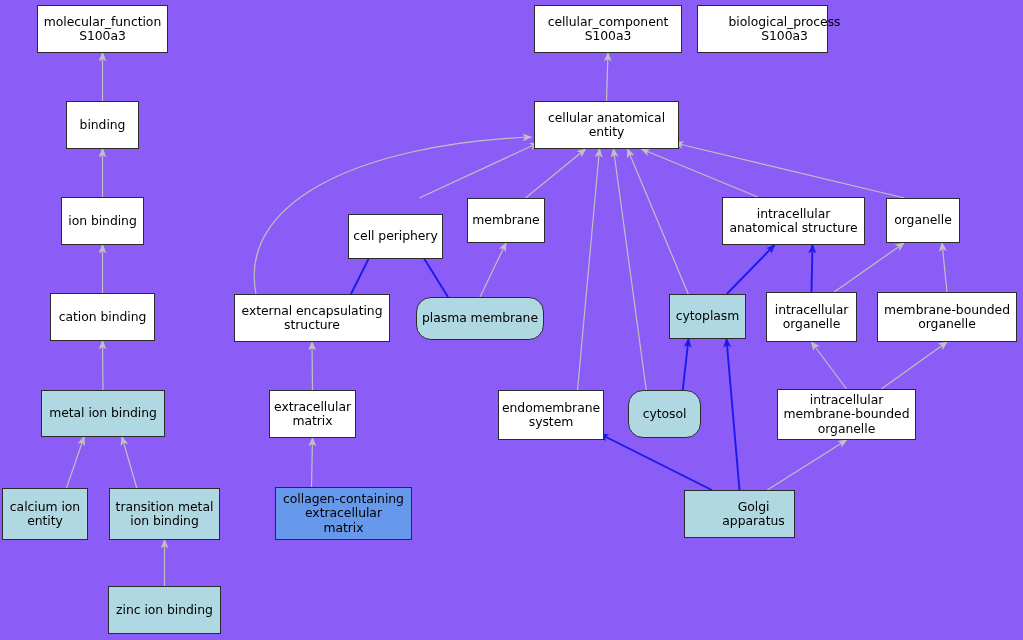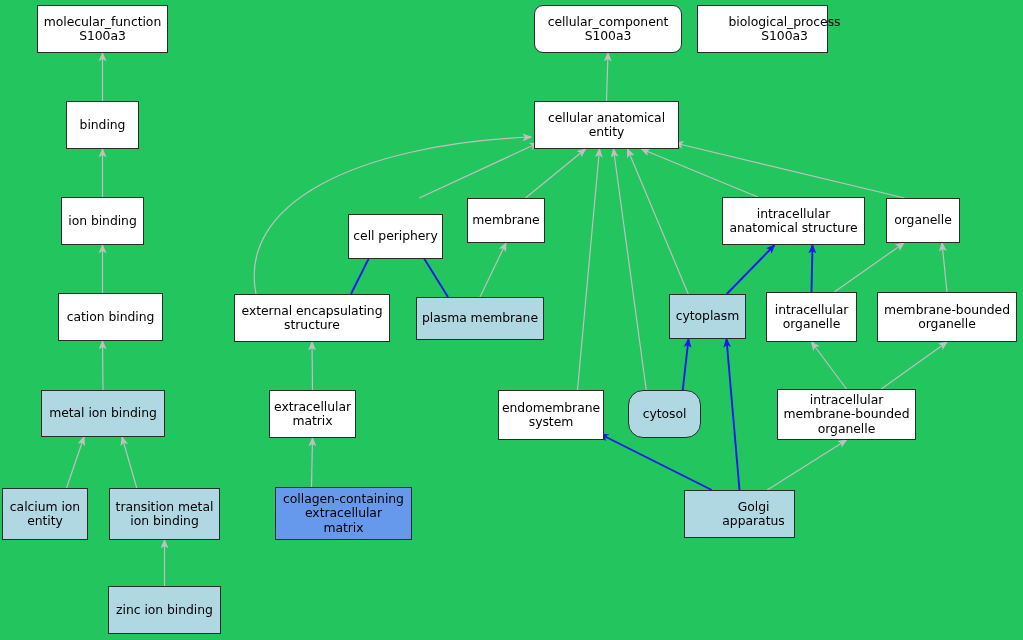--- a/index.html
+++ b/index.html
@@ -5,21 +5,21 @@
 <style>
   html, body {
     margin: 0;
     padding: 0;
     background: #ffffff;
   }
   #canvas {
     position: relative;
     width: 1023px;
     height: 640px;
-    background: #22c55e;
+    background: #8b5cf6;
     font-family: "DejaVu Sans", "Liberation Sans", sans-serif;
     overflow: hidden;
   }
   #edges {
     position: absolute;
     left: 0;
     top: 0;
     width: 1023px;
     height: 640px;
     pointer-events: none;
@@ -88,41 +88,41 @@
         <path d="M 881.25 389 L 947 342" fill="none" stroke="#c0c0c0" stroke-width="1.2" marker-end="url(#ah-gray)"></path>
         <path d="M 711.75 490 L 600 434" fill="none" stroke="#1a1aee" stroke-width="1.9" marker-end="url(#ah-blue)"></path>
         <path d="M 767.25 490 L 846.5 440" fill="none" stroke="#c0c0c0" stroke-width="1.2" marker-end="url(#ah-gray)"></path>
       </g>
   </svg>
   <div id="node-layer">
       <div class="node" style="left: 37px; top: 5px; width: 131px; height: 48px;"><span>molecular_function
 S100a3</span></div>
       <div class="node" style="left: 66px; top: 101px; width: 73px; height: 48px;"><span>binding</span></div>
       <div class="node" style="left: 61px; top: 197px; width: 83px; height: 48px;"><span>ion binding</span></div>
-      <div class="node" style="left: 50px; top: 293px; width: 105px; height: 48px; margin-left: 8px;"><span>cation binding</span></div>
+      <div class="node" style="left: 50px; top: 293px; width: 105px; height: 48px;"><span>cation binding</span></div>
       <div class="node lightblue" style="left: 41px; top: 390px; width: 124px; height: 47px;"><span>metal ion binding</span></div>
       <div class="node lightblue" style="left: 2px; top: 488px; width: 86px; height: 52px;"><span>calcium ion
 entity</span></div>
       <div class="node lightblue" style="left: 109px; top: 488px; width: 111px; height: 52px;"><span>transition metal
 ion binding</span></div>
       <div class="node lightblue" style="left: 108px; top: 586px; width: 113px; height: 48px;"><span>zinc ion binding</span></div>
-      <div class="node" style="left: 534px; top: 5px; width: 148px; height: 48px; border-radius: 9px;"><span>cellular_component
+      <div class="node" style="left: 534px; top: 5px; width: 148px; height: 48px;"><span>cellular_component
 S100a3</span></div>
       <div class="node" style="left: 697px; top: 5px; width: 131px; height: 48px; padding-left: 44px;"><span>biological_process
 S100a3</span></div>
       <div class="node" style="left: 534px; top: 101px; width: 145px; height: 48px;"><span>cellular anatomical
 entity</span></div>
       <div class="node" style="left: 348px; top: 198px; width: 95px; height: 45px; margin-top: 16px;"><span>cell periphery</span></div>
       <div class="node" style="left: 467px; top: 198px; width: 78px; height: 45px;"><span>membrane</span></div>
       <div class="node" style="left: 722px; top: 197px; width: 143px; height: 48px;"><span>intracellular
 anatomical structure</span></div>
       <div class="node" style="left: 886px; top: 198px; width: 74px; height: 45px;"><span>organelle</span></div>
       <div class="node" style="left: 234px; top: 294px; width: 156px; height: 48px;"><span>external encapsulating
 structure</span></div>
-      <div class="node lightblue" style="left: 416px; top: 297px; width: 128px; height: 43px;"><span>plasma membrane</span></div>
+      <div class="node lightblue" style="left: 416px; top: 297px; width: 128px; height: 43px; border-radius: 15px;"><span>plasma membrane</span></div>
       <div class="node lightblue" style="left: 669px; top: 294px; width: 77px; height: 45px; text-align: right;"><span>cytoplasm</span></div>
       <div class="node" style="left: 766px; top: 292px; width: 91px; height: 50px;"><span>intracellular
 organelle</span></div>
       <div class="node" style="left: 877px; top: 292px; width: 140px; height: 50px;"><span>membrane-bounded
 organelle</span></div>
       <div class="node" style="left: 269px; top: 390px; width: 87px; height: 48px;"><span>extracellular
 matrix</span></div>
       <div class="node" style="left: 498px; top: 390px; width: 106px; height: 50px;"><span>endomembrane
 system</span></div>
       <div class="node lightblue" style="left: 628px; top: 390px; width: 73px; height: 48px; border-radius: 15px;"><span>cytosol</span></div>

